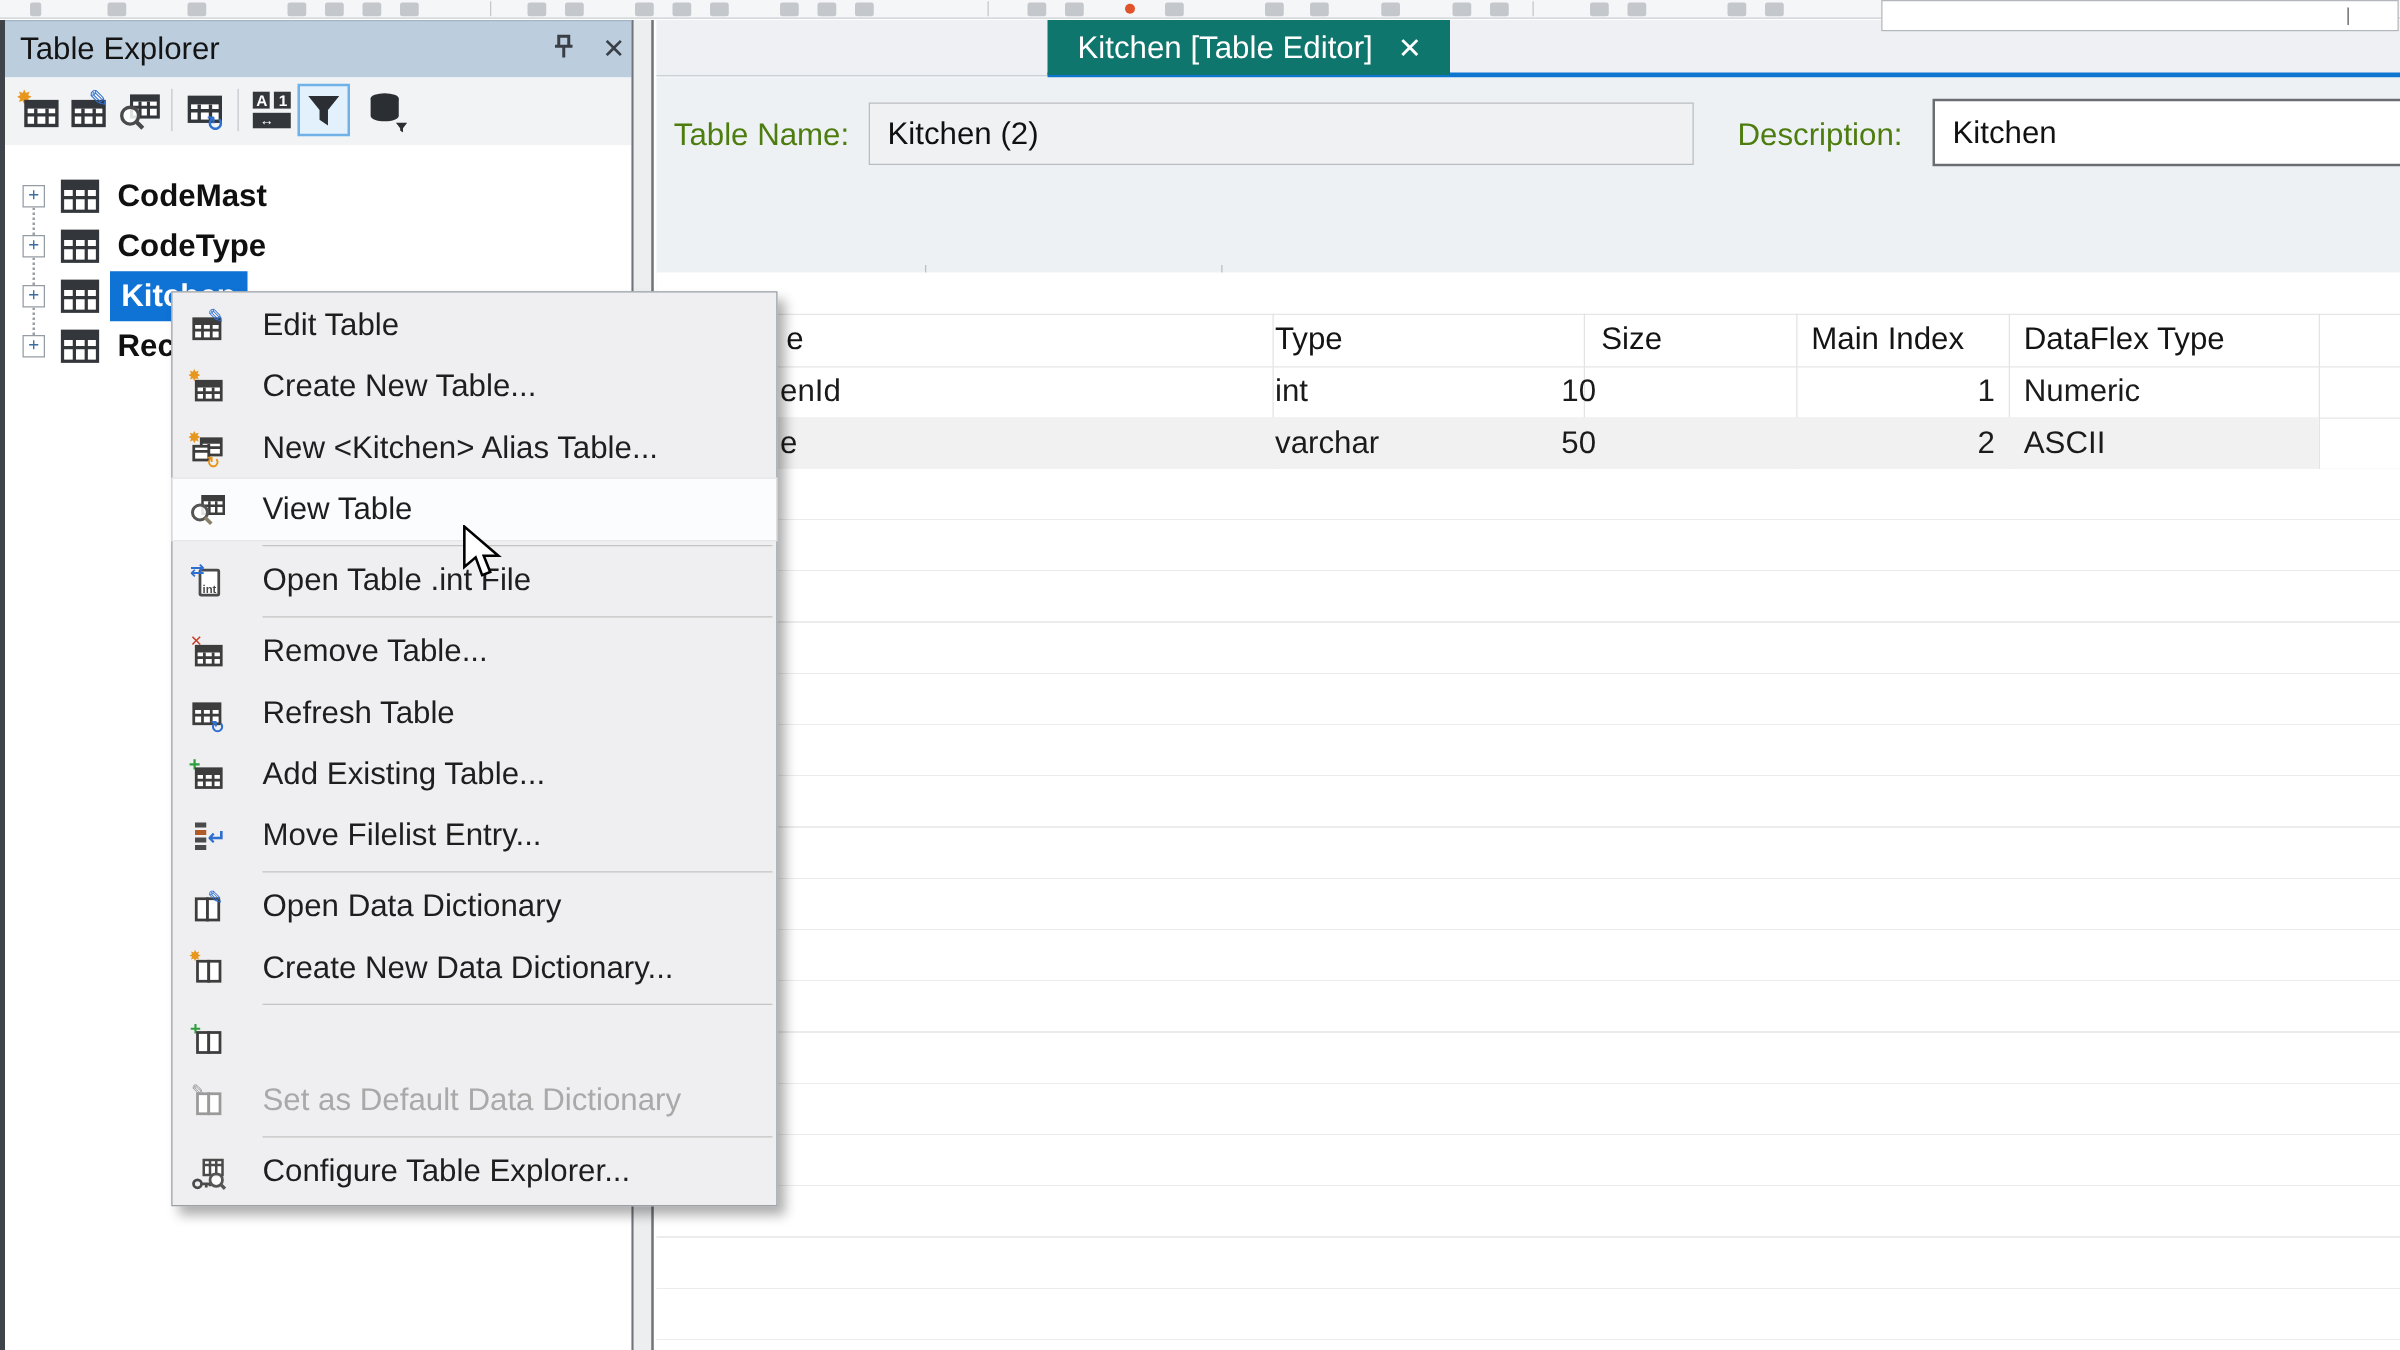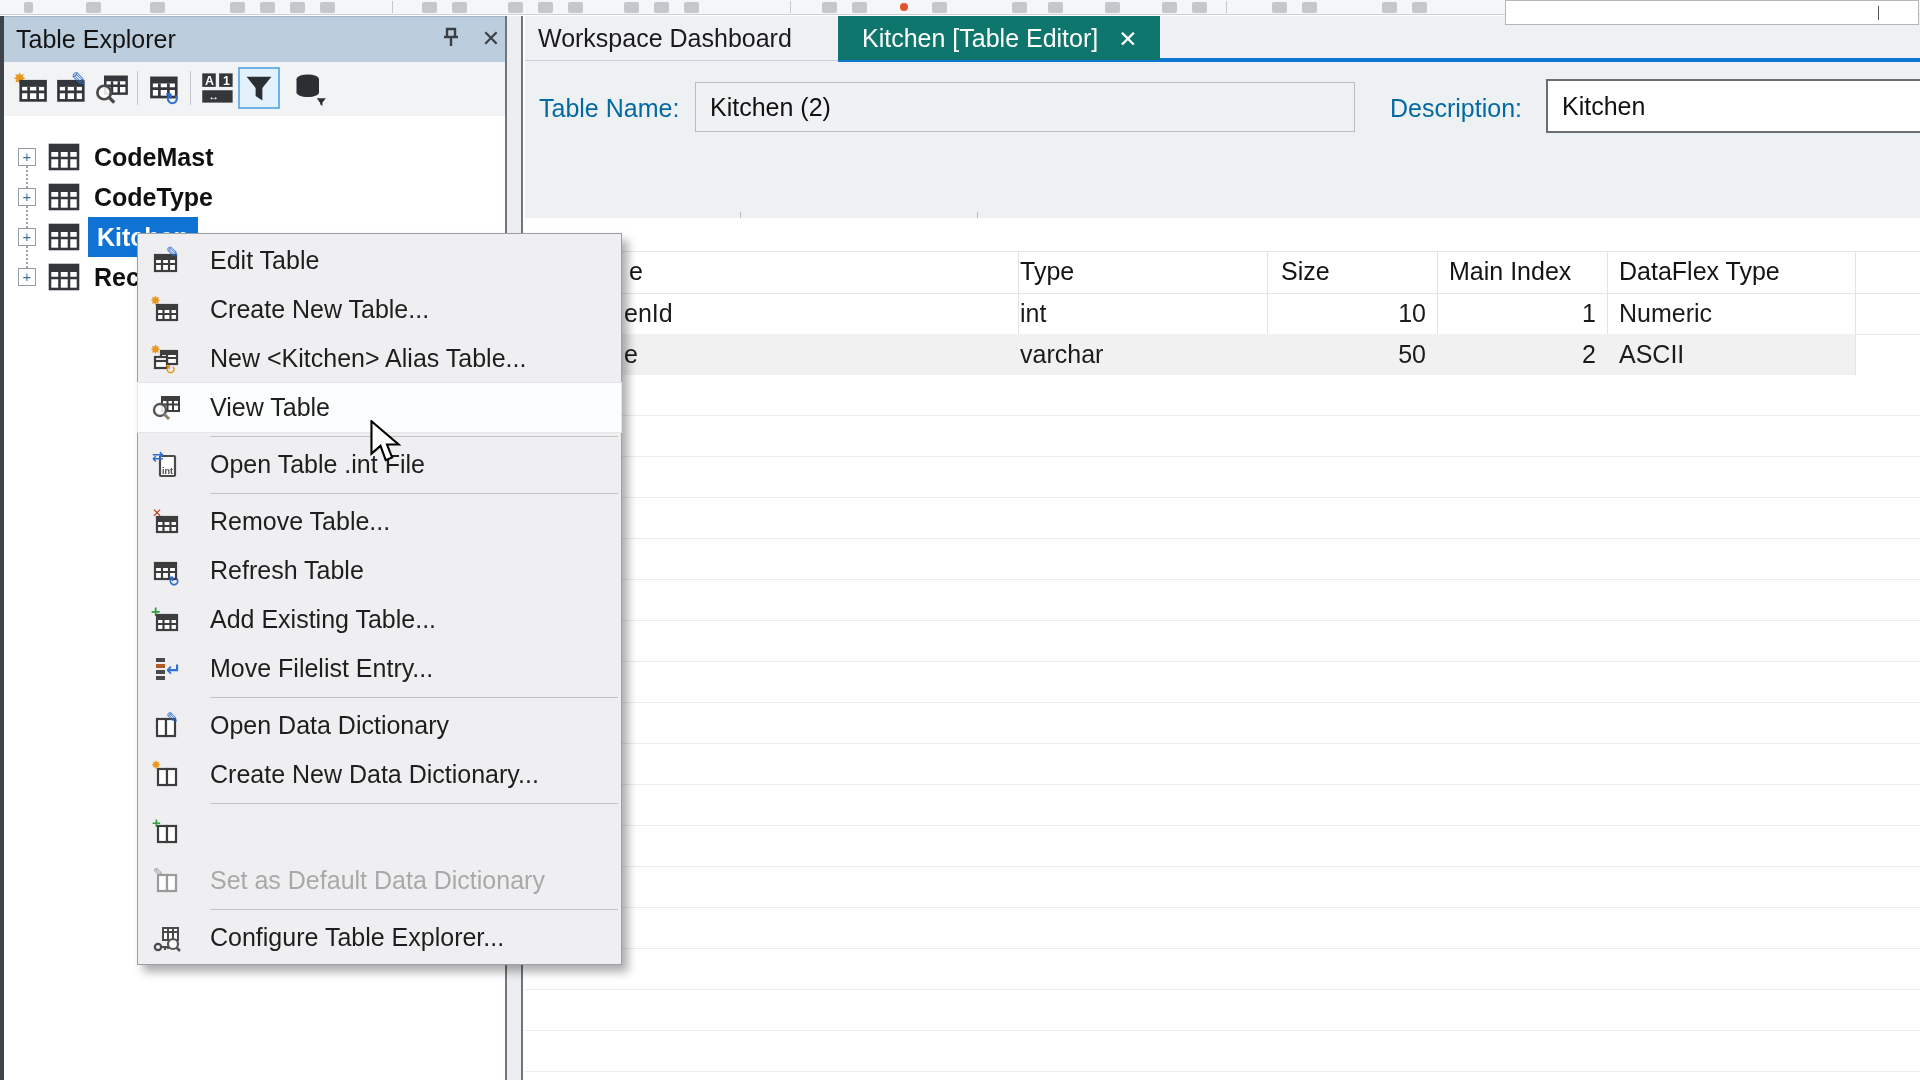--- a/index.html
+++ b/index.html
@@ -46,41 +46,41 @@
   #right-pane { position:absolute; left:525px; top:16px; width:1395px; height:1064px; background:#fff; overflow:hidden; }
   #tab-strip { position:absolute; left:0; top:0; width:1395px; height:46px; background:#eef0f3; }
   #tab-strip .grayline { position:absolute; left:0; top:44px; width:313px; height:1px; background:#c9d0d6; }
   #tab-strip .blueline { position:absolute; left:313px; top:42px; width:1082px; height:4px; background:#0e75d1; }
   .tab { position:absolute; top:0; height:44px; font-size:25px; line-height:44px; white-space:nowrap; }
   #tab-dashboard { left:0; width:310px; padding-left:13px; color:#1a1a1a; }
   #tab-kitchen { left:313px; width:322px; background:#0f766e; color:#fff; padding-left:24px; }
   #tab-kitchen .close { font-weight:bold; margin-left:20px; font-size:23px; }
 
   #editor-header { position:absolute; left:0; top:46px; width:1395px; height:172px; background:#eef1f4; }
-  .fld-label { position:absolute; top:32px; font-size:25px; color:#0369a1; }
+  .fld-label { position:absolute; top:32px; font-size:25px; color:#4d7c0f; }
   #table-name-input { position:absolute; left:170px; top:20px; width:660px; height:50px;
     background:#f0f1f3; border:1px solid #b9bcc0; font-size:25px; line-height:48px; padding-left:14px; color:#111; }
   #description-input { position:absolute; left:1021px; top:17px; width:410px; height:54px;
     background:#fff; border:2px solid #6a6e72; font-size:25px; line-height:50px; padding-left:14px; color:#111; }
   #col-toolbar { position:absolute; left:0; top:146px; width:1395px; height:50px; }
   .col-btn { position:absolute; top:0; height:48px; display:flex; align-items:center; gap:9px; font-size:25px; color:#1c1c1c; }
   .col-sep { position:absolute; top:4px; width:1px; height:40px; background:#b9bdc1; }
 
   
   #grid { position:absolute; left:0; top:202px; width:1395px; height:862px; background:#fff; }
   .vline { position:absolute; top:33px; bottom:0; width:1px; background:#e3e3e3; }
   .hline { position:absolute; left:0; width:1395px; height:1px; background:#e6e6e6; }
   .grow { position:absolute; left:0; width:1395px; height:41px; }
   .gcell { position:absolute; top:0; height:41px; line-height:41px; font-size:25px; white-space:nowrap; overflow:hidden; }
   .ghead { color:#141414; }
   #grid-empty { position:absolute; left:0; top:157px; width:1395px; bottom:0;
     background:repeating-linear-gradient(to bottom,#ffffff 0 40px,#ececec 40px 41px); }
   .c-name { left:0;   width:493px; }
   .c-type { left:493px; width:249px; padding-left:2px; }
-  .c-size { left:742px; width:170px; padding-right:11px; text-align:right; }
+  .c-size { left:724px; width:170px; padding-right:11px; }
   .c-main { left:912px; width:170px; }
   .c-dft  { left:1082px; width:248px; padding-left:12px; }
 
   
   #context-menu { position:absolute; left:137px; top:233px; width:485px; z-index:50;
     background:#efeff1; border:1px solid #9aa0a6; box-shadow:6px 7px 9px rgba(0,0,0,.32); padding:2px 0; }
   .menu-item { position:relative; height:49px; display:flex; align-items:center; }
   .menu-item .mi { width:32px; height:32px; margin-left:13px; flex:0 0 32px; }
   .menu-item .ml { margin-left:27px; font-size:25px; color:#1e1e1e; white-space:nowrap; }
   .menu-item.hl { background:#fbfcfd; outline:1px solid #e6e6e6; }
@@ -244,23 +244,20 @@
     </div>
   </div>
 </div>
 
 <div id="gutter"></div>
 
 <div id="right-pane">
   <div id="tab-strip">
     <div class="grayline"></div>
     <div class="blueline"></div>
-    <div class="tab" id="tab-dashboard">
-      <span>Workspace Dashboard</span>
-    </div>
     <div class="tab" id="tab-kitchen">
       <span>Kitchen [Table Editor]</span><span class="close">✕</span>
     </div>
   </div>
 
   <div id="editor-header">
     <div class="fld-label" style="left:14px">Table Name:</div>
     <div id="table-name-input">Kitchen (2)</div>
     <div class="fld-label" style="left:865px">Description:</div>
     <div id="description-input">Kitchen</div>

